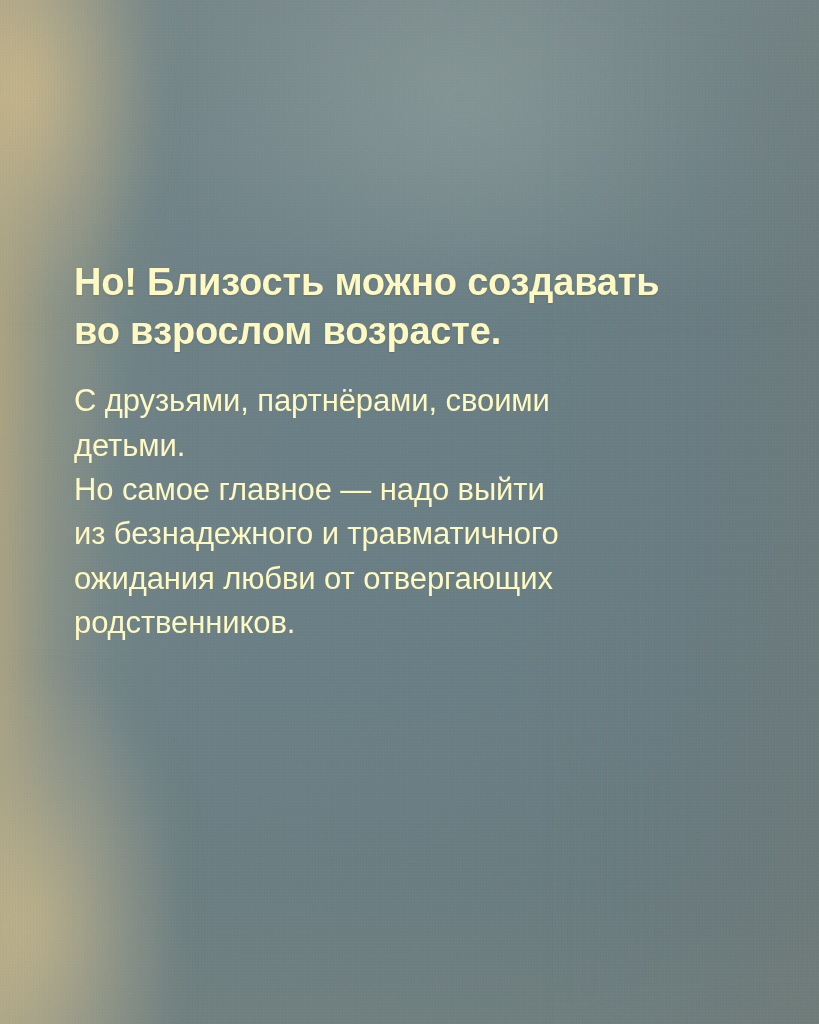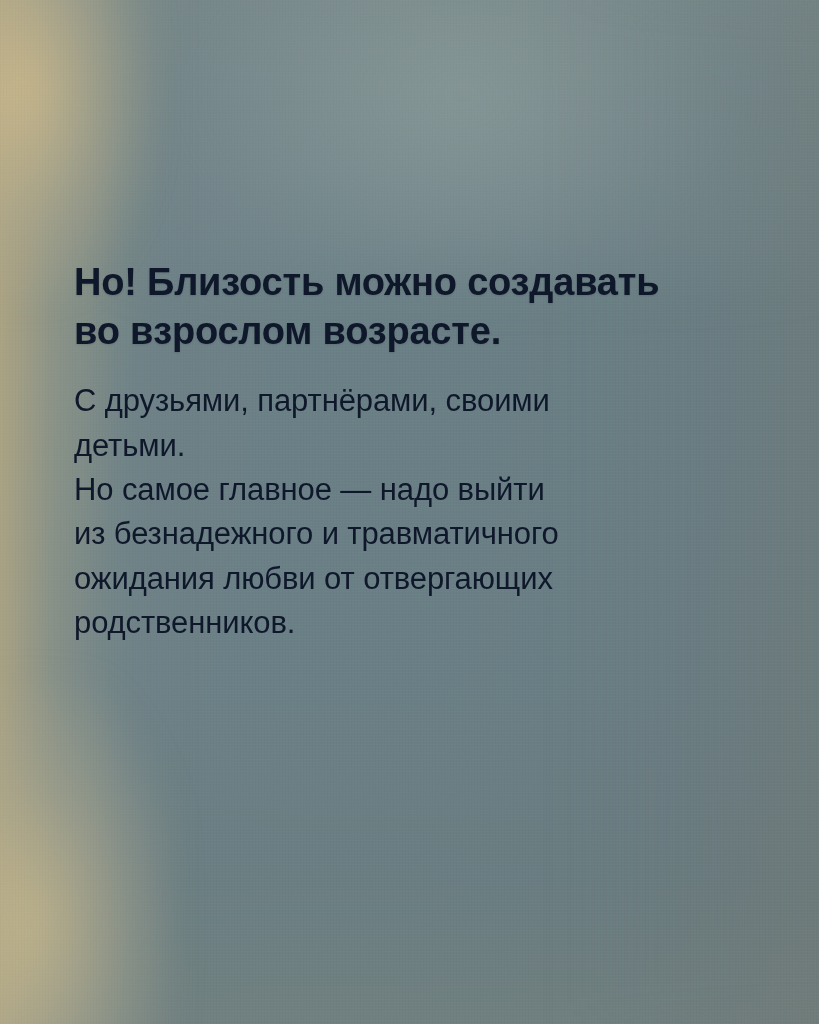--- a/index.html
+++ b/index.html
@@ -114,32 +114,32 @@
 
   
   .content {
     position: absolute;
     left: 74px;
     top: 258px;
     width: 680px;
   }
   .headline {
     margin: 0;
-    color: #0f172a;
+    color: #fef9c3;
     font-family: "Liberation Sans", sans-serif;
     font-weight: 700;
     font-size: 38px;
     line-height: 1.28;
     letter-spacing: -0.2px;
     white-space: pre-line;
     text-shadow: 0 1px 2px rgba(40,55,58,0.18);
   }
   .body-text {
     margin: 24px 0 0 0;
-    color: #0f172a;
+    color: #fef9c3;
     font-family: "Liberation Sans", sans-serif;
     font-weight: 400;
     font-size: 31px;
     line-height: 1.43;
     letter-spacing: -0.1px;
     white-space: pre-line;
   }
 </style>
 </head>
 <body>

